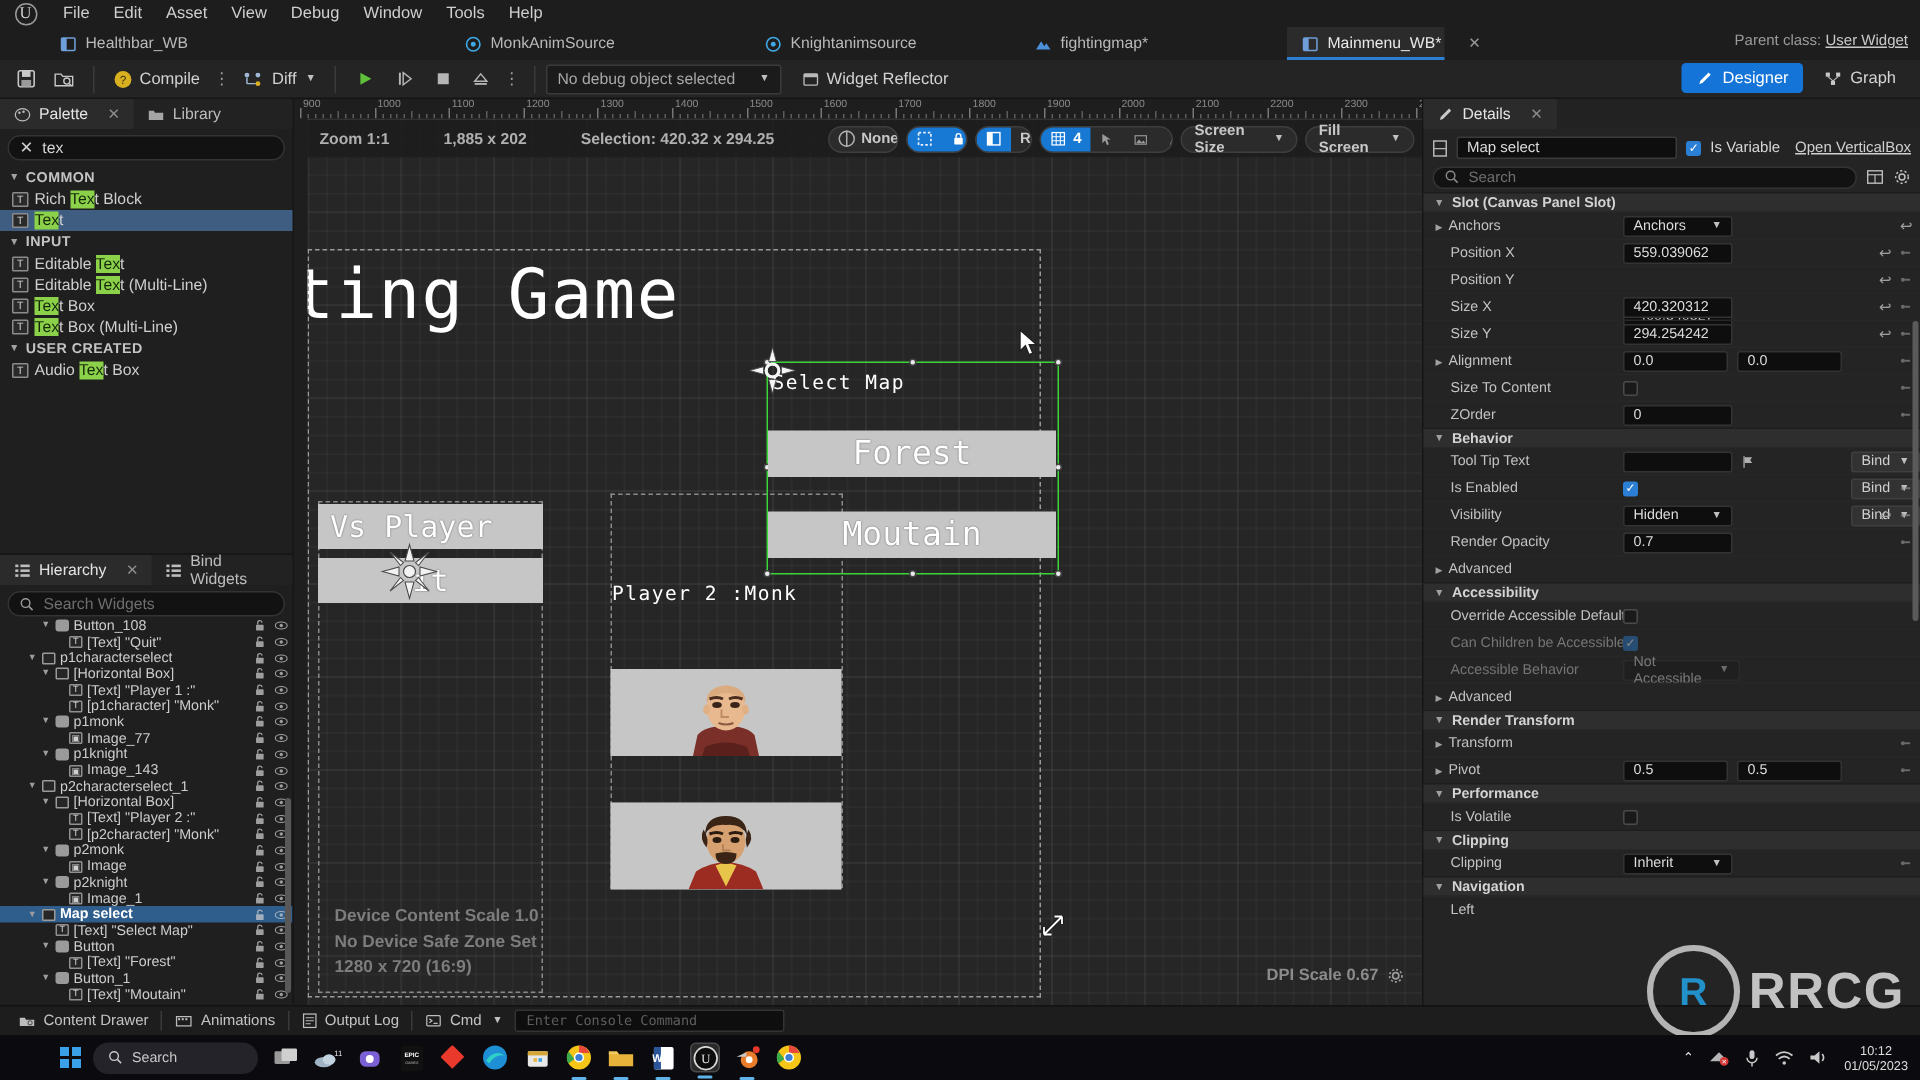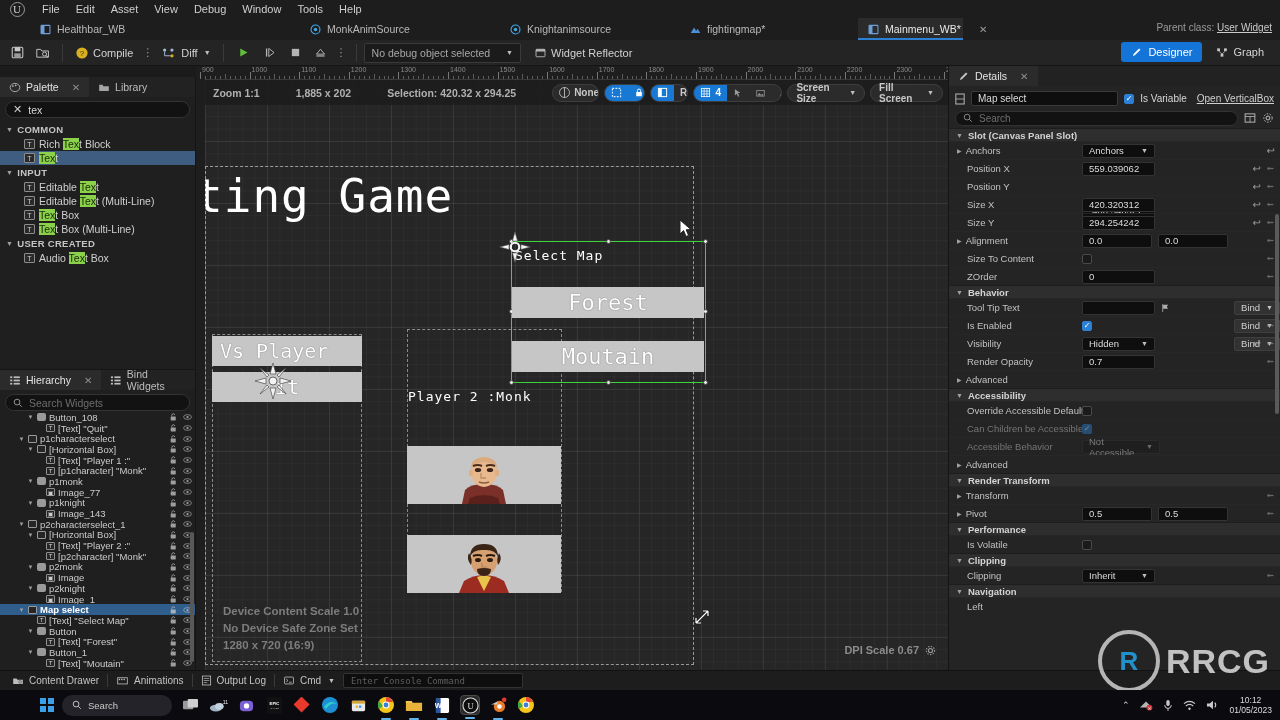--- a/index.html
+++ b/index.html
@@ -84,38 +84,37 @@
     display:flex; align-items:center; gap:5px; height:20px; padding:0 9px;
     font-size:10.5px; color:#bdbdbd; cursor:default;
   }
   .ptab.active { background:#2b2b2b; color:#e4e4e4; }
   .ptab .x { margin-left:8px; color:#8d8d8d; font-size:10px; }
 
   
   .palette {
     position:absolute; left:0; top:66px; width:196px; height:303px; background:#1f1f1f;
     border-right:1px solid #151515;
-    margin-top:11px;
   }
   .searchrow {
     margin:4px 5px; height:17px; background:#121212; border:1px solid #333;
     border-radius:9px; display:flex; align-items:center; padding:0 7px; gap:6px;
   }
   .searchrow input {
     background:transparent; border:0; outline:none; color:#d6d6d6;
     font-size:10.5px; font-family:inherit; flex:1; min-width:0;
   }
   .searchrow input::placeholder { color:#6e6e6e; }
   .grp-hdr {
     height:15px; display:flex; align-items:center; gap:4px; padding-left:6px;
     font-size:9.5px; font-weight:bold; color:#c4c4c4; letter-spacing:.3px;
   }
   .tri { font-size:7px; color:#a0a0a0; display:inline-block; }
   .pal-item {
-    height:14px; display:flex; align-items:center; gap:4px; padding-left:24px;
+    height:14px; display:flex; align-items:center; gap:4px; padding-left:8px;
     font-size:10.5px; color:#cfcfcf; cursor:default;
   }
   .pal-item.sel { background:#3e5d80; }
   .hl { background:#8bd24a; color:#17280a; }
   .ico-box {
     width:11px; height:10px; border:1px solid #8c8c8c; border-radius:1px;
     display:flex; align-items:center; justify-content:center; flex:0 0 auto;
     font-size:7px; color:#cfcfcf; background:#2a2a2a;
   }
 

